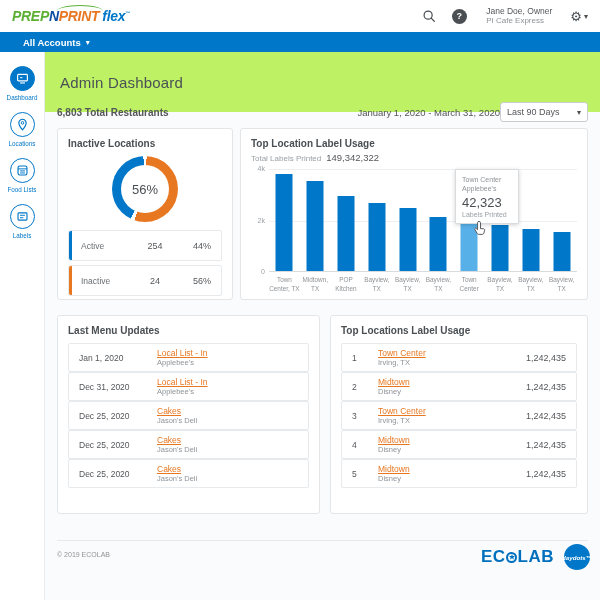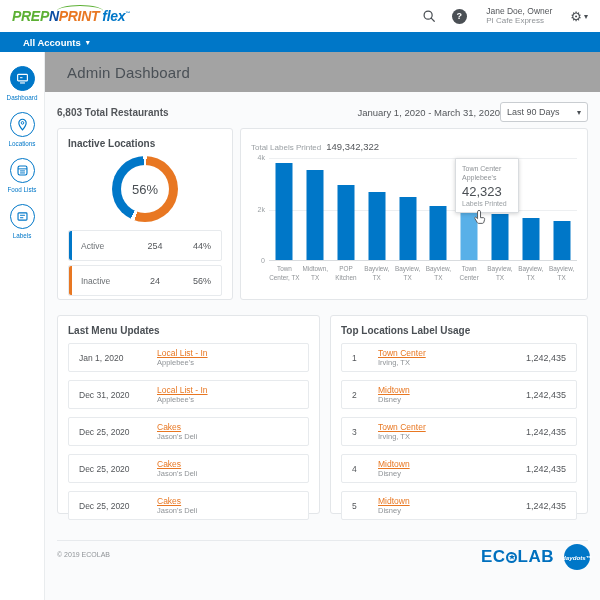--- a/index.html
+++ b/index.html
@@ -39,22 +39,22 @@
   .sidebar { position:absolute; left:0; top:52px; width:45px; height:548px; background:#fff;
     border-right:1px solid #E9ECEE; display:flex; flex-direction:column; align-items:center; padding-top:14px; gap:11px; }
   .side-item { display:flex; flex-direction:column; align-items:center; gap:3px; cursor:pointer; }
   .side-circ { width:25px; height:25px; border-radius:50%; border:1.5px solid #0077C8;
     display:flex; align-items:center; justify-content:center; color:#0077C8; background:#fff; }
   .side-item.active .side-circ { background:#0077C8; color:#fff; }
   .side-lbl { font-size:6.3px; color:#0077C8; }
 
   
   .main { position:absolute; left:45px; top:52px; width:555px; height:548px; background:#FAFBFC; }
-  .titleband { position:absolute; left:0; top:0; width:555px; height:40px; background:#a3a3a3;
-    display:flex; align-items:center; padding:0 22px; }
+  .titleband { position:absolute; left:0; top:0; width:555px; height:60px; background:#bef264;
+    display:flex; align-items:center; padding:0 15px; }
   .titleband h1 { font-size:15px; font-weight:500; color:#4A5056; letter-spacing:0.2px; }
   .statsrow { position:absolute; left:0; top:44px; width:555px; height:32px;
     display:flex; align-items:center; padding:0 12px; }
   .total-rest { font-size:10px; font-weight:bold; color:#53565A; }
   .range-wrap { margin-left:auto; display:flex; align-items:center; }
   .daterange { font-size:9.5px; color:#53565A; }
   .select { width:88px; height:20px; border:1px solid #C9CDD1; border-radius:3px; background:#fff;
     display:flex; align-items:center; padding:0 6px; font-size:9px; color:#53565A; cursor:pointer; }
   .select .caret { margin-left:auto; }
 
@@ -95,21 +95,21 @@
   .tooltip { position:absolute; left:204px; top:0px; width:64px; background:#fff; border:1px solid #D9DCDF;
     border-radius:1px; box-shadow:0 1px 4px rgba(0,0,0,.18); padding:5px 6px; z-index:5; }
   .tooltip .t1 { font-size:7px; color:#8F9397; line-height:1.3; }
   .tooltip .val { font-size:13px; color:#4A4F54; margin-top:2px; }
   .tooltip .cap { font-size:7px; color:#9BA0A4; margin-top:1px; }
   .cursor-hand { position:absolute; left:222px; top:52px; z-index:6; }
 
   
   #card-menu { left:12px; top:263px; width:263px; height:199px; }
   #card-toploc { left:285px; top:263px; width:258px; height:199px; }
-  .list-rows { margin-top:7px; display:flex; flex-direction:column; gap:8px; }
+  .list-rows { margin-top:7px; display:flex; flex-direction:column; gap:0; }
   .list-row { border:1px solid #E7EAED; border-radius:2px; height:29px; display:flex; align-items:center;
     padding:0 10px; background:#fff; }
   .list-row .date { font-size:8.5px; color:#53565A; width:78px; }
   .list-row .rank { font-size:8.5px; color:#53565A; width:26px; }
   .two-line { line-height:1.25; }
   .two-line .nm { font-size:8.5px; color:#E87722; cursor:pointer;text-decoration:underline; }
   .two-line .sub { font-size:7.5px; color:#8F9397; }
   .list-row .val { margin-left:auto; font-size:9px; color:#53565A; }
 
   
@@ -233,20 +233,21 @@
           <div class="legend-row">
             <span class="strip" style="background:#E87722"></span>
             <span class="lab">Inactive</span>
             <span class="cnt">24</span>
             <span class="pc">56%</span>
           </div>
         </div>
     </div>
 
     <div class="card" id="card-chart">
+      <h2>Top Location Label Usage</h2>
       <div class="chart-sub">
         <span class="l">Total Labels Printed</span>
         <span class="v">149,342,322</span>
       </div>
       <div class="chart-wrap">
         <div class="ylabels" id="ylabels">
             <span style="top: -4px;">4k</span>
             <span style="top: calc(50% - 4px);">2k</span>
             <span style="top: calc(100% - 4px);">0</span>
           </div>

